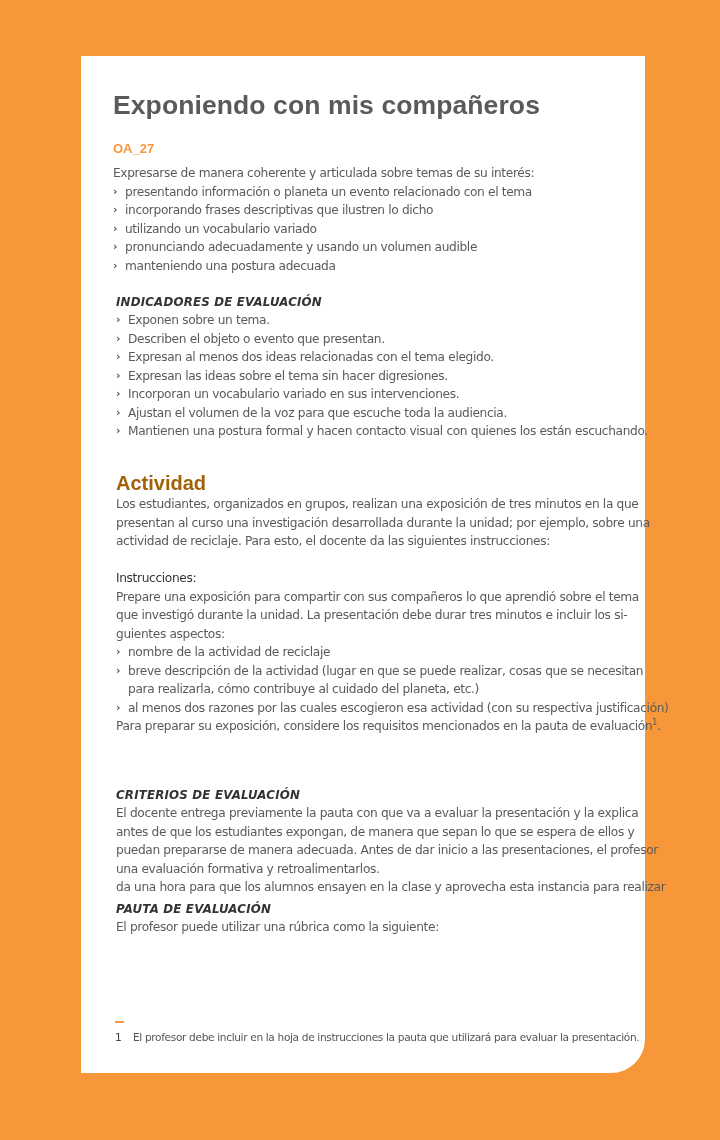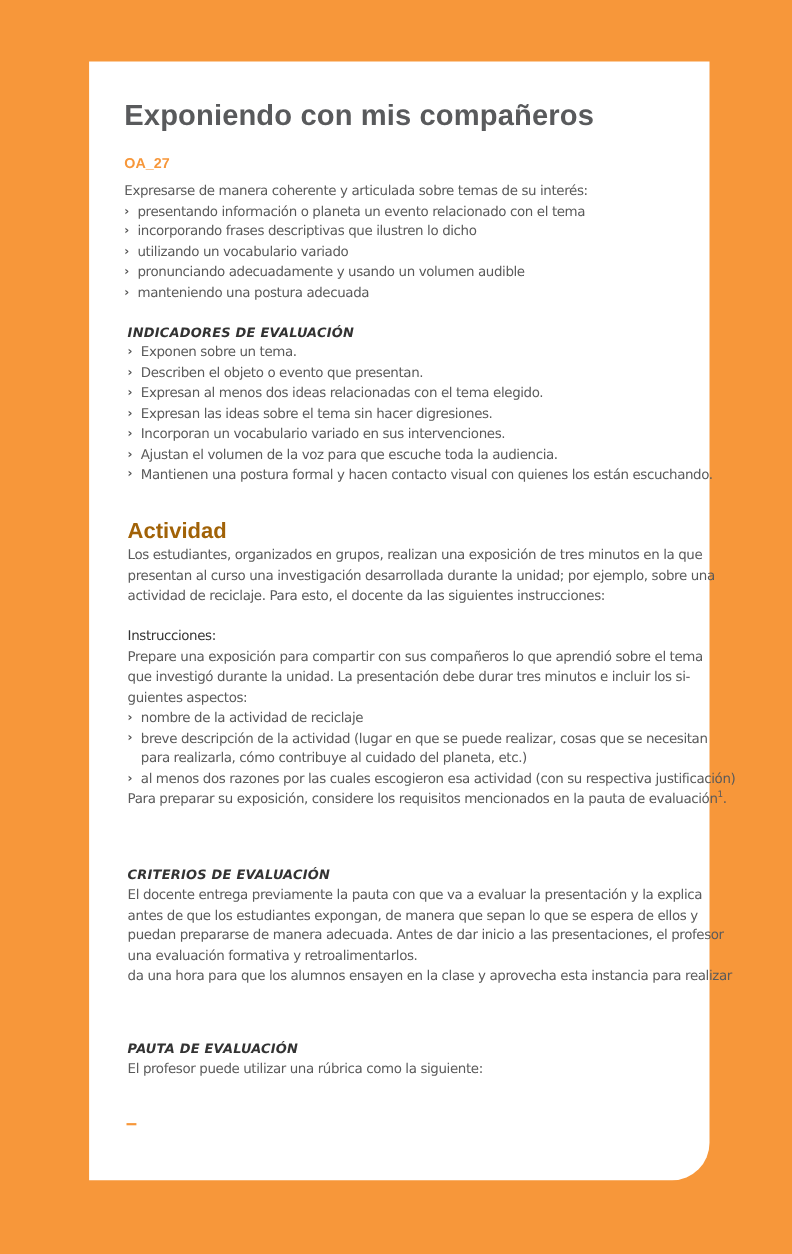--- a/index.html
+++ b/index.html
@@ -141,20 +141,23 @@
       <div class="sec-head">CRITERIOS DE EVALUACIÓN</div>
       <div class="txt">
         <div>El docente entrega previamente la pauta con que va a evaluar la presentación y la explica</div>
         <div>antes de que los estudiantes expongan, de manera que sepan lo que se espera de ellos y</div>
         <div>puedan prepararse de manera adecuada. Antes de dar inicio a las presentaciones, el profesor</div>
         <div>una evaluación formativa y retroalimentarlos.</div>
         <div>da una hora para que los alumnos ensayen en la clase y aprovecha esta instancia para realizar</div>
       </div>
     </div>
 
-    <div class="block" style="top:844px; left:3px;margin-top:44px;">
+    <div class="block" style="top:844px; left:3px;">
       <div class="sec-head">PAUTA DE EVALUACIÓN</div>
       <div class="txt">El profesor puede utilizar una rúbrica como la siguiente:</div>
     </div>
   </div>
 
   <div class="fn-dash"></div>
+  <div class="footnote">
+    <span class="num">1</span><span>El profesor debe incluir en la hoja de instrucciones la pauta que utilizará para evaluar la presentación.</span>
+  </div>
 </div>
 
 </body></html>

